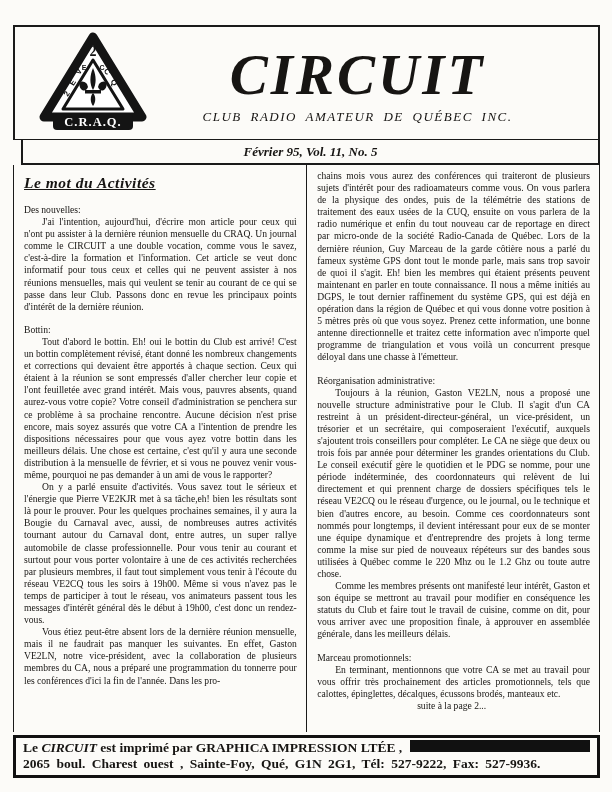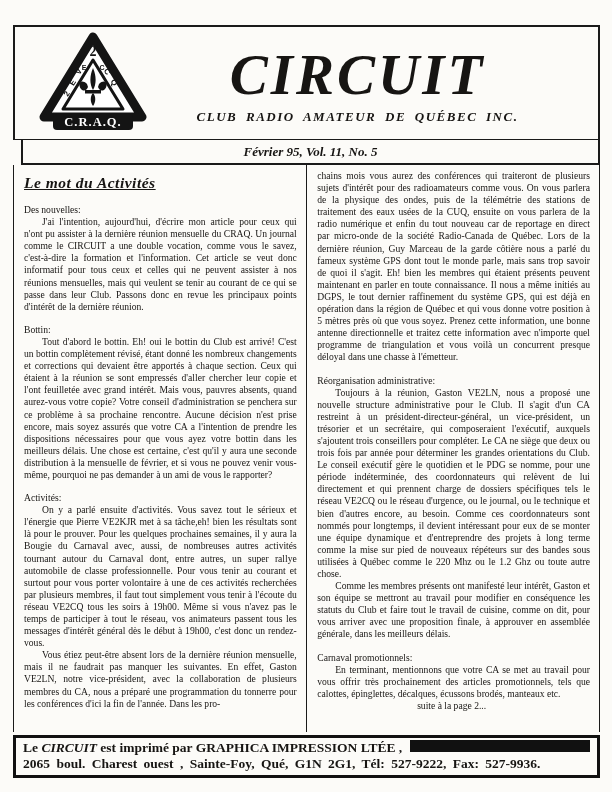--- a/index.html
+++ b/index.html
@@ -17,21 +17,21 @@
     border:2px solid #1a1a1a; border-bottom:1.5px solid #1a1a1a;
     height:115px; display:flex; align-items:center; padding:4px 10px 2px 14px;
   }
   .logo-wrap { width:128px; flex:0 0 auto; display:flex; justify-content:center; }
   .mast-center { flex:1; text-align:center; padding-right:30px; }
   .title {
     font-size:57px; font-weight:bold; font-style:italic;
     letter-spacing:3px; line-height:1; margin-top:2px;
   }
   .subtitle {
-    font-size:13px; font-weight:bold; font-style:italic;
+    font-size:13px; font-weight:normal; font-style:italic;
     letter-spacing:1.5px; word-spacing:4px; margin-top:6px;
   }
 
   
   .issue-band {
     border-left:2px solid #1a1a1a; border-right:2px solid #1a1a1a;
     border-bottom:2px solid #1a1a1a;
     text-align:center; padding:4px 0 3px 0;
     font-size:13px; font-weight:bold; font-style:italic;margin-left:8px;
   }
@@ -118,31 +118,30 @@
 
     <div class="issue-band">Février 95, Vol. 11, No. 5</div>
 
     <div class="body-frame">
       <div class="col" id="left-col">
           <h2 class="blk-heading">Le mot du Activités</h2>
           <p class="blk-label">Des nouvelles:</p>
           <p class="blk-para">J'ai l'intention, aujourd'hui, d'écrire mon article pour ceux qui n'ont pu assister à la dernière réunion mensuelle du CRAQ.  Un journal comme le CIRCUIT a une double vocation, comme vous le savez, c'est-à-dire la formation et l'information. Cet article se veut donc informatif pour tous ceux et celles qui ne peuvent assister à nos réunions mensuelles, mais qui veulent se tenir au courant de ce qui se passe dans leur Club.  Passons donc en revue les principaux points d'intérêt de la dernière réunion.</p>
           <p class="blk-label">Bottin:</p>
           <p class="blk-para">Tout d'abord le bottin.  Eh! oui le bottin du Club est arrivé! C'est un bottin complètement révisé, étant donné les nombreux changements et corrections qui devaient être apportés à chaque section.  Ceux qui étaient à la réunion se sont empressés d'aller chercher leur copie et l'ont feuilletée avec grand intérêt.  Mais vous, pauvres absents, quand aurez-vous votre copie? Votre conseil d'administration se penchera sur ce problème à sa prochaine rencontre.  Aucune décision n'est prise encore, mais soyez assurés que votre CA a l'intention de prendre les dispositions nécessaires pour que vous ayez votre bottin dans les meilleurs délais.  Une chose est certaine, c'est qu'il y aura une seconde distribution à la mensuelle de février, et si vous ne pouvez venir vous-même, pourquoi ne pas demander à un ami de vous le rapporter?</p>
-          <p class="blk-label">Activités:</p>
           <p class="blk-para">On y a parlé ensuite d'activités. Vous savez tout le sérieux et l'énergie que Pierre VE2KJR met à sa tâche,eh! bien les résultats sont là pour le prouver.  Pour les quelques prochaines semaines, il y aura la Bougie du Carnaval avec, aussi, de nombreuses autres activités tournant autour du Carnaval dont, entre autres, un super rallye automobile de classe professionnelle.  Pour vous tenir au courant et surtout pour vous porter volontaire à une de ces activités recherchées par plusieurs membres, il faut tout simplement vous tenir à l'écoute du réseau VE2CQ tous les soirs à 19h00.  Même si vous n'avez pas le temps de participer à tout le réseau, vos animateurs passent tous les messages d'intérêt général dès le début à 19h00, c'est donc un rendez-vous.</p>
           <p class="blk-para">Vous étiez peut-être absent lors de la dernière réunion mensuelle, mais il ne faudrait pas manquer les suivantes. En effet, Gaston VE2LN, notre vice-président, avec la collaboration de plusieurs membres du CA, nous a préparé une programmation du tonnerre pour les conférences d'ici la fin de l'année. Dans les pro-</p>
         </div>
       <div class="col-divider"></div>
       <div class="col" id="right-col">
           <p class="blk-para-flush">chains mois vous aurez des conférences qui traiteront de plusieurs sujets d'intérêt pour des radioamateurs comme vous.  On vous parlera de la physique des ondes, puis de la télémétrie des stations de traitement des eaux usées de la CUQ, ensuite on vous parlera de la radio numérique et enfin du tout nouveau car de reportage en direct par micro-onde de la société Radio-Canada de Québec.  Lors de la dernière réunion, Guy Marceau de la garde côtière nous a parlé du fameux système GPS dont tout le monde parle, mais sans trop savoir de quoi il s'agit. Eh! bien les membres qui étaient présents peuvent maintenant en parler en toute connaissance. Il nous a même initiés au DGPS, le tout dernier raffinement du système GPS, qui est déjà en opération dans la région de Québec et qui vous donne votre position à 5 mètres près où que vous soyez. Prenez cette information, une bonne antenne directionnelle et traitez cette information avec n'importe quel programme de triangulation et vous voilà un concurrent presque déloyal dans une chasse à l'émetteur.</p>
           <p class="blk-label">Réorganisation  administrative:</p>
           <p class="blk-para">Toujours à la réunion, Gaston VE2LN, nous a proposé une nouvelle structure administrative pour le Club.  Il s'agit d'un CA restreint à un président-directeur-général, un vice-président, un trésorier et un secrétaire, qui composeraient l'exécutif, auxquels s'ajoutent trois conseillers pour compléter.  Le CA ne siège que deux ou trois fois par année pour déterminer les grandes orientations du Club. Le conseil exécutif gère le quotidien et le PDG se nomme, pour une période indéterminée, des coordonnateurs qui relèvent de lui directement et qui prennent charge de dossiers spécifiques tels le réseau VE2CQ ou le réseau d'urgence, ou le journal, ou le technique et bien d'autres encore, au besoin.  Comme ces coordonnateurs sont nommés pour longtemps, il devient intéressant pour eux de se monter une équipe dynamique et d'entreprendre des projets à long terme comme la mise sur pied de nouveaux répéteurs sur des bandes sous utilisées à Québec comme le 220 Mhz ou le 1.2 Ghz ou toute autre chose.</p>
           <p class="blk-para">Comme les membres présents ont manifesté leur intérêt, Gaston et son équipe se mettront au travail pour modifier en conséquence les statuts du Club et faire tout le travail de cuisine, comme on dit, pour vous arriver avec une proposition finale, à approuver en assemblée générale, dans les meilleurs délais.</p>
-          <p class="blk-label">Carnaval  promotionnels:</p>
+          <p class="blk-label">Marceau  promotionnels:</p>
           <p class="blk-para">En terminant, mentionnons que votre CA se met au travail pour  vous offrir très prochainement des articles promotionnels, tels que calottes, épinglettes, décalques, écussons brodés, manteaux etc.</p>
           <p class="continuation">suite à la page 2...</p>
         </div>
     </div>
 
     <div class="printer-bar">
       <div class="printer-line1">
         <span><span>Le </span><span class="it">CIRCUIT</span><span> est imprimé par GRAPHICA IMPRESSION LTÉE ,</span></span>
         <span class="fill"></span>
       </div>

